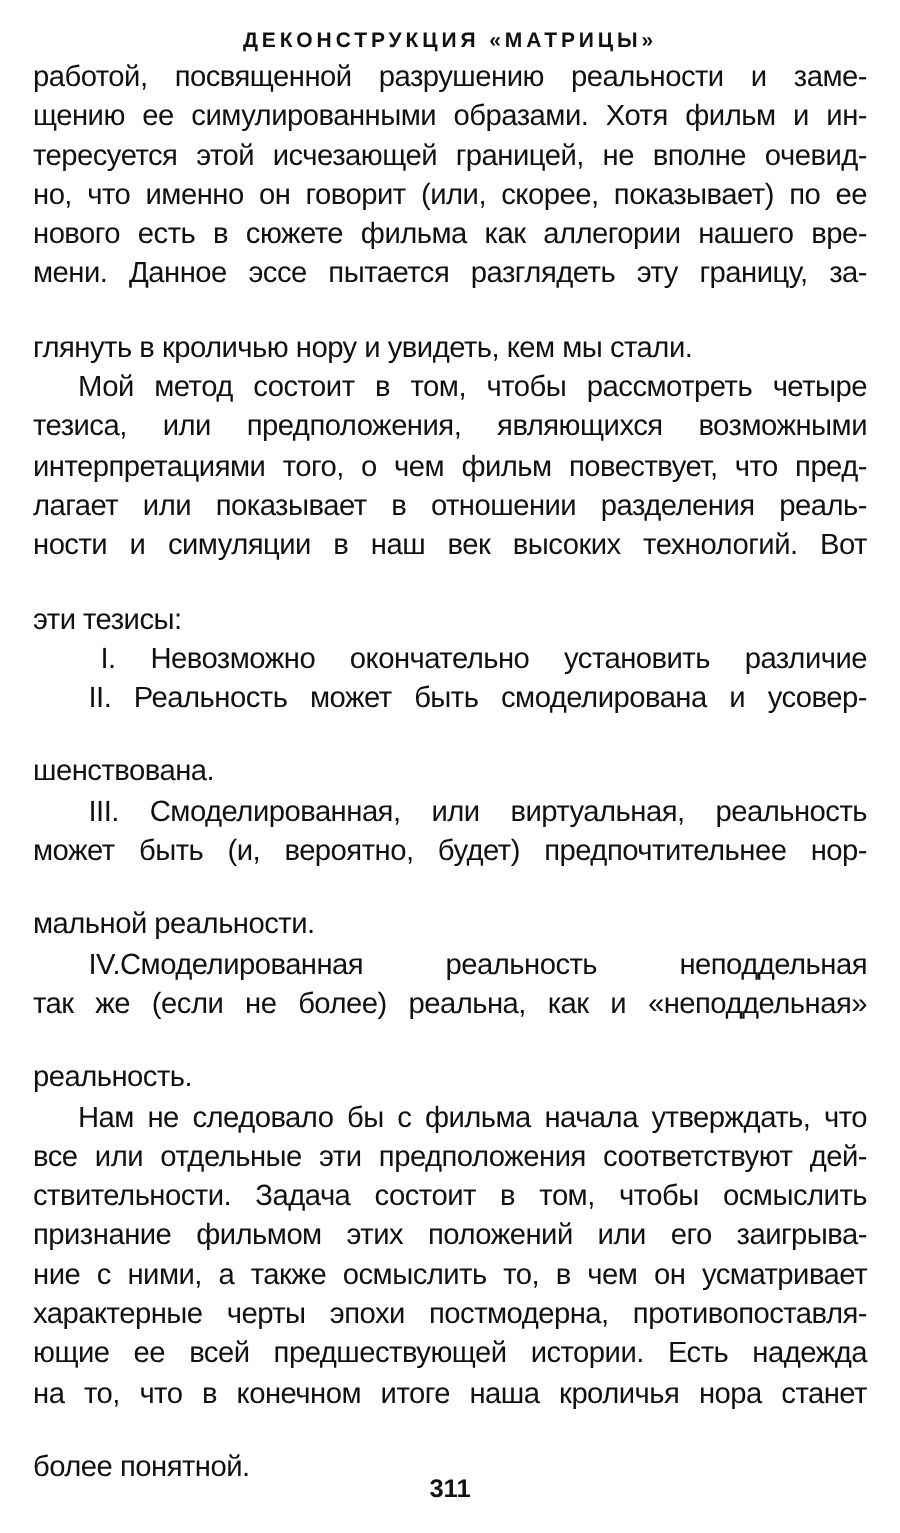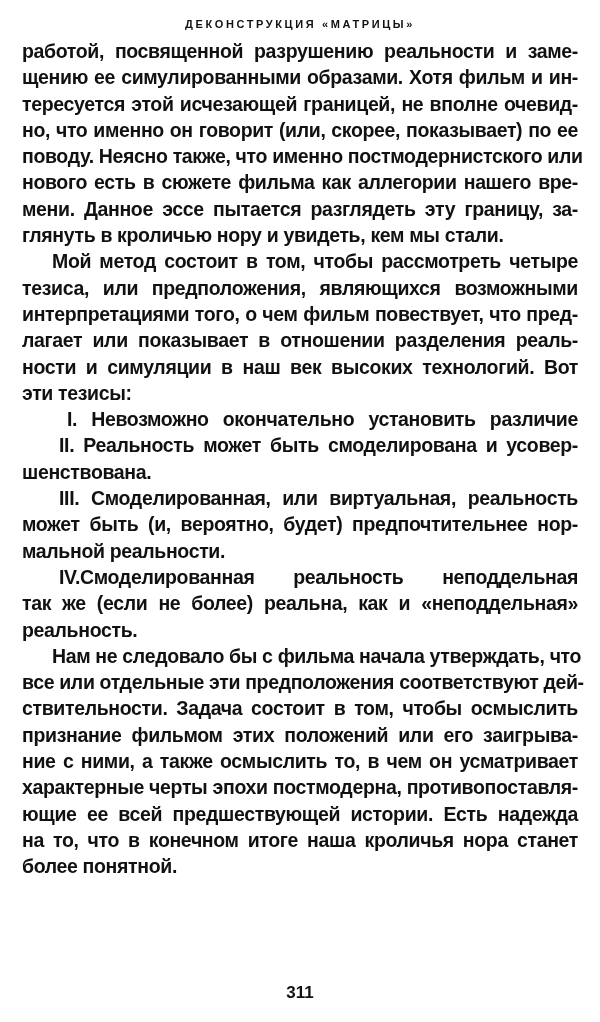--- a/index.html
+++ b/index.html
@@ -1,42 +1,41 @@
 <!DOCTYPE html>
 <html><head>
 <meta charset="utf-8">
 <style>
   html, body { margin: 0; padding: 0; background: #ffffff; }
   body { width: 600px; height: 1022px; position: relative; overflow: hidden;
          font-family: "Liberation Sans", sans-serif; color: #111111; }
   .header { position: absolute; top: 18px; left: 0; width: 600px; text-align: center;
-            font-weight: bold; font-size: 11px; letter-spacing: 2.6px; }
-  .body { position: absolute; top: 38px; left: 22px; width: 556px; font-weight: bold; }
+            font-weight: bold; font-size: 14px; letter-spacing: 2.6px; }
+  .body { position: absolute; top: 38px; left: 22px; width: 556px; }
   .line { height: 26.3px; line-height: 26.3px; font-size: 19.5px; white-space: nowrap;
           text-align: justify; text-align-last: justify; letter-spacing: -0.35px; }
-  .line.last { text-align-last: left; }
+  .line.last { text-align-last: left; margin-top: 23px; }
   .line.indent { padding-left: 30px; }
   .line.indent-thesis1 { padding-left: 45px; }
   .line.indent-thesis { padding-left: 37px; }
   .page-number { position: absolute; top: 983px; left: 0; width: 600px; text-align: center;
                  font-weight: bold; font-size: 17px; }
 </style>
 </head>
 <body>
 
 <div class="header">ДЕКОНСТРУКЦИЯ «МАТРИЦЫ»</div>
 
 <div class="body">
 
   <div>
     <div class="line">работой, посвященной разрушению реальности и заме-</div>
     <div class="line">щению ее симулированными образами. Хотя фильм и ин-</div>
     <div class="line">тересуется этой исчезающей границей, не вполне очевид-</div>
     <div class="line">но, что именно он говорит (или, скорее, показывает) по ее</div>
-    <div class="line">поводу. Неясно также, что именно постмодернистского или</div>
     <div class="line">нового есть в сюжете фильма как аллегории нашего вре-</div>
     <div class="line">мени. Данное эссе пытается разглядеть эту границу, за-</div>
     <div class="line last">глянуть в кроличью нору и увидеть, кем мы стали.</div>
   </div>
 
   <div>
     <div class="line indent">Мой метод состоит в том, чтобы рассмотреть четыре</div>
     <div class="line">тезиса, или предположения, являющихся возможными</div>
     <div class="line">интерпретациями того, о чем фильм повествует, что пред-</div>
     <div class="line">лагает или показывает в отношении разделения реаль-</div>

